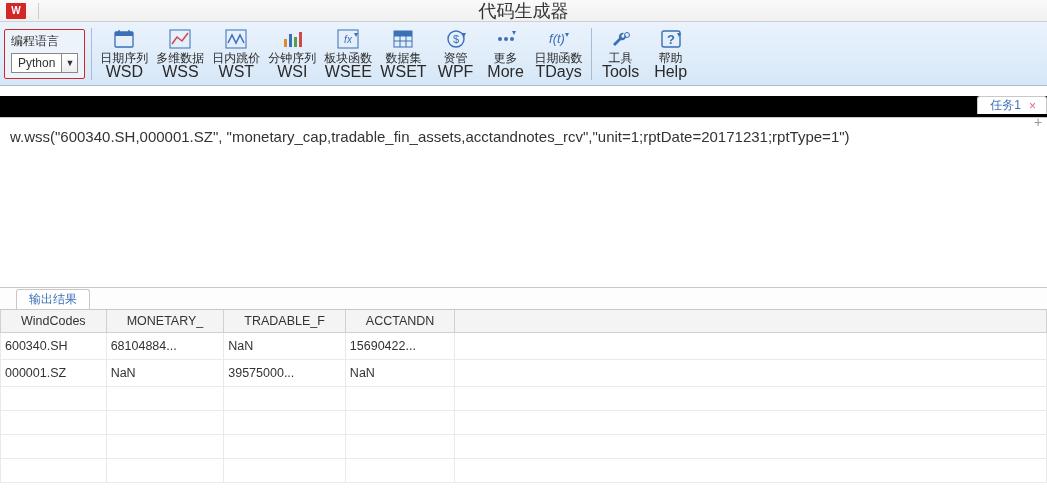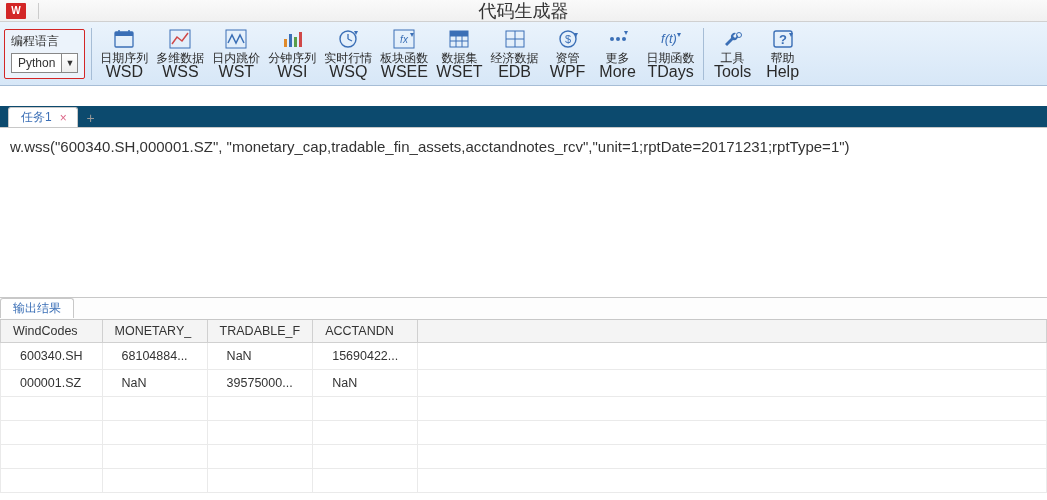--- a/index.html
+++ b/index.html
@@ -113,26 +113,27 @@
     width: 24px;
     height: 22px;
     display: flex;
     align-items: flex-start;
     justify-content: center;
   }
   .tbtn .ln1 { font-size: 12px; color:#2a2a2a; line-height:14px; white-space:nowrap;}
   .tbtn .ln2 { font-size: 16px; color:#2a2a2a; line-height:14px; white-space:nowrap;}
   .tab-strip {
     height: 22px;
-    background: #0c4a6e;
+    background: #000000;
     border-bottom: 1px solid #c8c8c8;
     display: flex;
     align-items: flex-end;
     padding-left: 8px;
-    margin-top: 20px;
+    margin-top: 10px;
+    flex-direction: column;
   }
   .tab {
     height: 20px;
     padding: 0 10px 0 12px;
     background: #fff;
     border: 1px solid #c8c8c8;
     border-bottom: none;
     border-top-left-radius: 3px;
     border-top-right-radius: 3px;
     display: flex;
@@ -162,22 +163,22 @@
     font-family: "Segoe UI", Arial, sans-serif;
     font-size: 15px;
     color: #333;
     overflow: auto;
   }
   .out-tab-strip {
     height: 22px;
     background: #fdfdfd;
     border-bottom: 1px solid #c8c8c8;
     display: flex;
-    align-items: flex-start;
-    padding-left: 0;
+    align-items: center;
+    padding-left: 16px;
   }
   .out-tab {
     height: 20px;
     padding: 0 12px;
     background: #fff;
     border: 1px solid #c8c8c8;
     border-bottom: none;
     border-top-left-radius: 3px;
     border-top-right-radius: 3px;
     display: flex;
@@ -189,26 +190,26 @@
     width: 100%;
     border-collapse: collapse;
     font-size: 12.5px;
   }
   .table th {
     text-align: left;
     font-weight: normal;
     background: #f4f4f4;
     border: 1px solid #d0d0d0;
     border-top: none;
-    padding: 4px 12px;
+    padding: 4px 20px;
     height: 22px;
   }
   .table td {
     border: 1px solid #eaeaea;
-    padding: 6px 19px;
+    padding: 6px 4px;
     height: 24px;
   }
   .table tr.empty td { height: 24px; }
   svg { display:block; }
 </style>
 </head>
 <body>
 
 <div class="titlebar">
   <div class="logo">W</div>
@@ -266,32 +267,20 @@
             <rect x="13" y="8" width="3" height="10" fill="#5a9e4a"></rect>
             <rect x="18" y="3" width="3" height="15" fill="#d04848"></rect>
           </svg>
         </span>
         <span class="ln1">分钟序列</span>
         <span class="ln2">WSI</span>
       </div>
       <div class="tbtn">
         <span class="icon">
           <svg width="22" height="20" viewBox="0 0 22 20">
-            <circle cx="11" cy="10" r="8" fill="none" stroke="#3b6fb6" stroke-width="1.4"></circle>
-            <line x1="11" y1="10" x2="11" y2="5" stroke="#3b6fb6" stroke-width="1.3"></line>
-            <line x1="11" y1="10" x2="15" y2="12" stroke="#3b6fb6" stroke-width="1.3"></line>
-            <polygon points="17,2 21,2 19,6" fill="#3b6fb6"></polygon>
-          </svg>
-        </span>
-        <span class="ln1">实时行情</span>
-        <span class="ln2">WSQ</span>
-      </div>
-      <div class="tbtn">
-        <span class="icon">
-          <svg width="22" height="20" viewBox="0 0 22 20">
             <rect x="1" y="1" width="20" height="18" fill="none" stroke="#3b6fb6"></rect>
             <text x="11" y="14" font-size="10" font-style="italic" text-anchor="middle" fill="#3b6fb6">fx</text>
             <polygon points="17,4 21,4 19,8" fill="#3b6fb6"></polygon>
           </svg>
         </span>
         <span class="ln1">板块函数</span>
         <span class="ln2">WSEE</span>
       </div>
       <div class="tbtn">
         <span class="icon">
@@ -299,31 +288,20 @@
             <rect x="2" y="2" width="18" height="16" fill="none" stroke="#3b6fb6"></rect>
             <line x1="2" y1="7" x2="20" y2="7" stroke="#3b6fb6"></line>
             <line x1="2" y1="12" x2="20" y2="12" stroke="#3b6fb6"></line>
             <line x1="8" y1="2" x2="8" y2="18" stroke="#3b6fb6"></line>
             <line x1="14" y1="2" x2="14" y2="18" stroke="#3b6fb6"></line>
             <rect x="2" y="2" width="18" height="5" fill="#3b6fb6"></rect>
           </svg>
         </span>
         <span class="ln1">数据集</span>
         <span class="ln2">WSET</span>
-      </div>
-      <div class="tbtn">
-        <span class="icon">
-          <svg width="22" height="20" viewBox="0 0 22 20">
-            <rect x="2" y="2" width="18" height="16" fill="none" stroke="#3b6fb6"></rect>
-            <line x1="2" y1="10" x2="20" y2="10" stroke="#3b6fb6"></line>
-            <line x1="11" y1="2" x2="11" y2="18" stroke="#3b6fb6"></line>
-          </svg>
-        </span>
-        <span class="ln1">经济数据</span>
-        <span class="ln2">EDB</span>
       </div>
       <div class="tbtn">
         <span class="icon">
           <svg width="22" height="20" viewBox="0 0 22 20">
             <circle cx="11" cy="10" r="8" fill="none" stroke="#3b6fb6" stroke-width="1.4"></circle>
             <text x="11" y="14" font-size="11" text-anchor="middle" fill="#3b6fb6">$</text>
             <polygon points="17,4 21,4 19,8" fill="#3b6fb6"></polygon>
           </svg>
         </span>
         <span class="ln1">资管</span>

